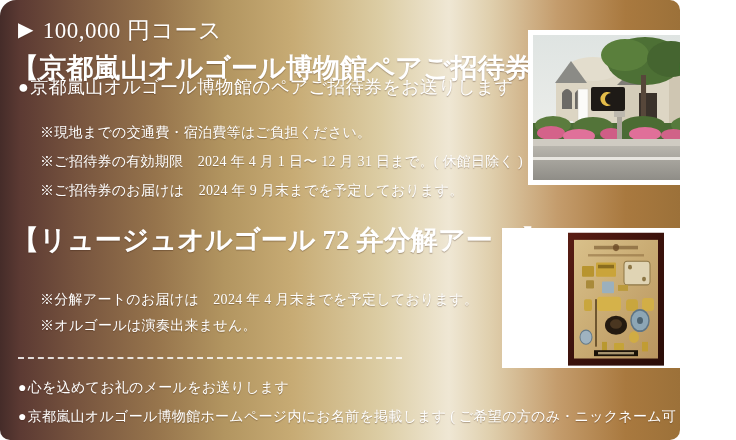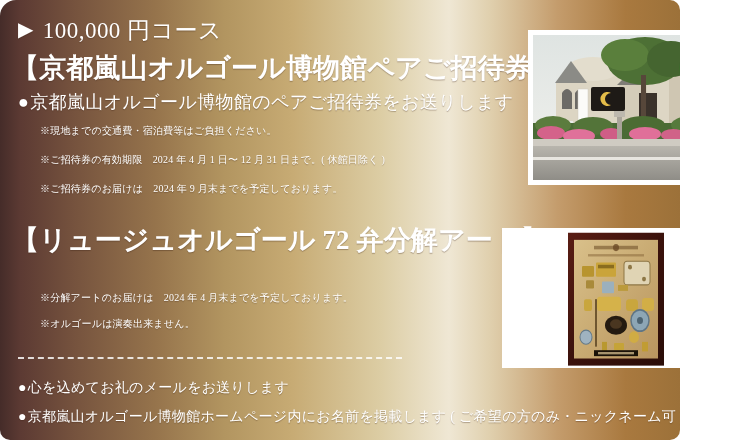--- a/index.html
+++ b/index.html
@@ -55,25 +55,25 @@
   }
 
   .course-title{left:18px;top:15px;font-size:23px;font-weight:400;}
   .tri{display:inline-block;margin-right:9px;font-size:20px;vertical-align:2px;}
 
   .sec-head{left:12px;font-size:27px;font-weight:600;letter-spacing:.005em;}
   .sec-head-1{top:50px;}
   .sec-head-2{top:222px;}
 
   .bullet{left:18px;font-size:18px;}
-  .bullet-1{top:90px;}
+  .bullet-1{top:75px;}
   .bullet-2{top:263px;}
   .dot{display:inline-block;margin-right:1px;}
 
-  .note{left:40px;font-size:10px;}
+  .note{left:40px;font-size:14px;}
   .n1{top:124px;}
   .n2{top:153px;}
   .n3{top:182px;}
   .n4{top:291px;}
   .n5{top:317px;}
 
   .foot{left:18px;font-size:14px;}
   .f1{top:379px;}
   .f2{top:408px;}
 

